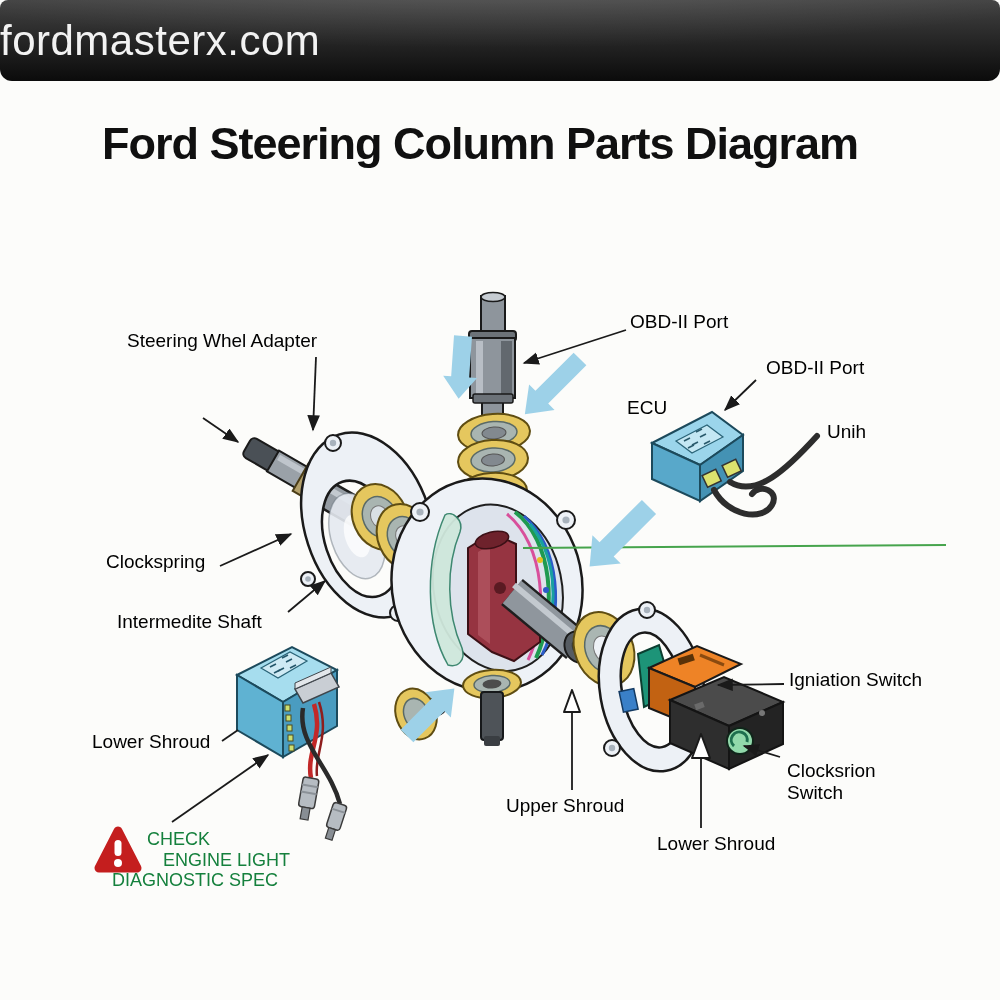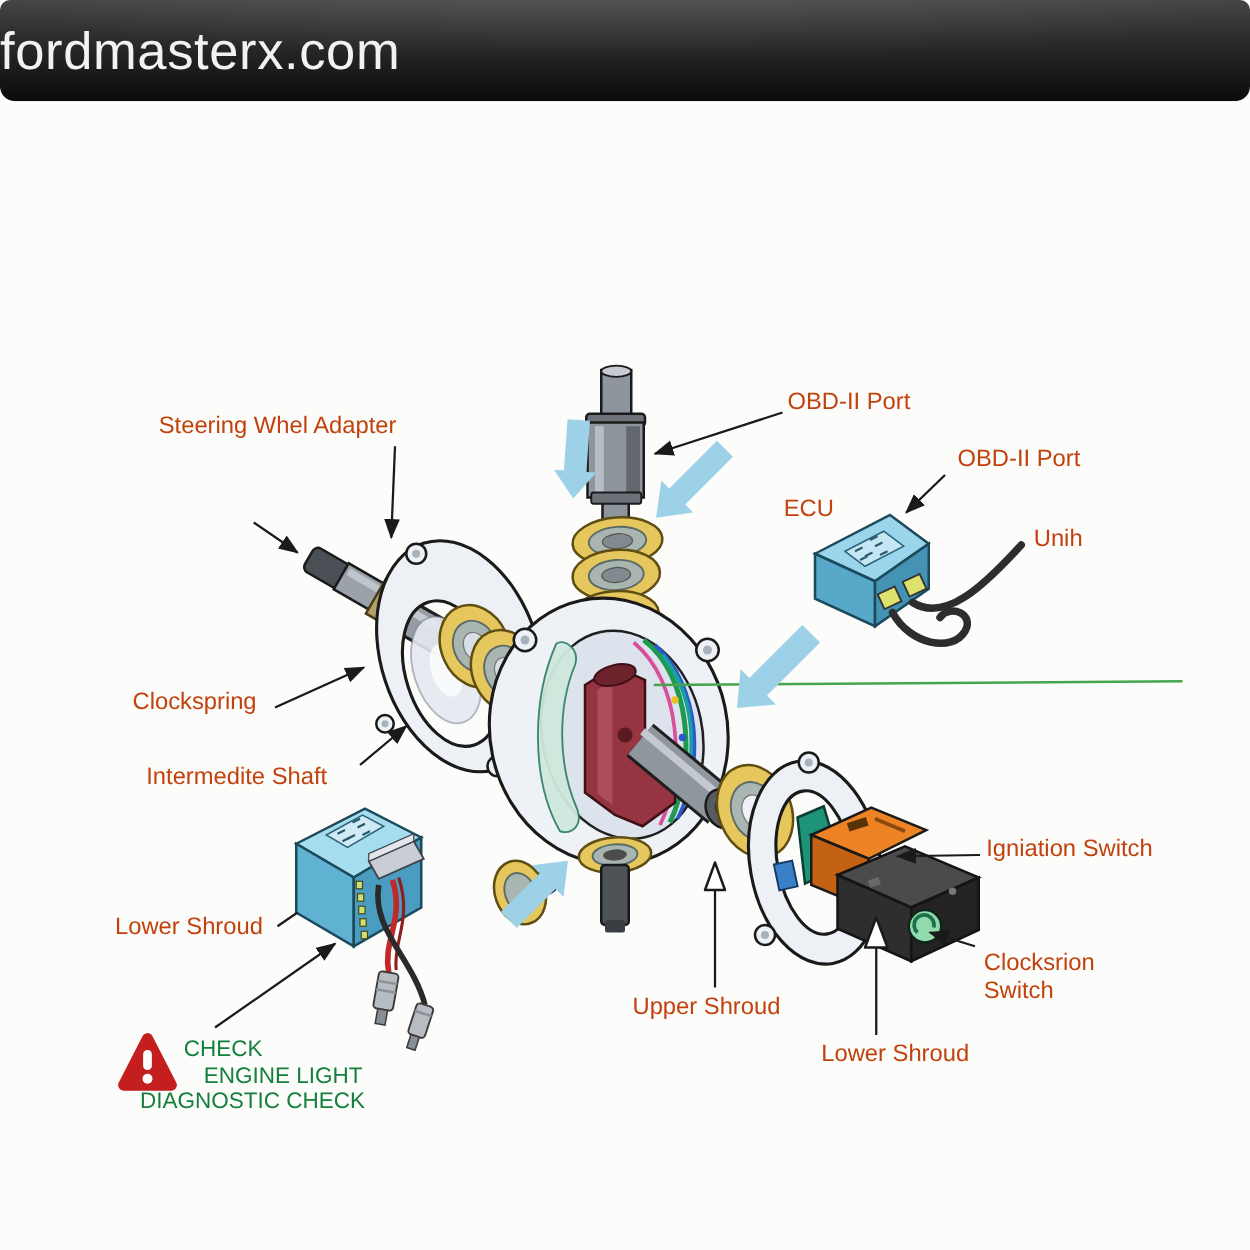--- a/index.html
+++ b/index.html
@@ -7,35 +7,36 @@
         font-family:"Liberation Sans",sans-serif;}
   .header{position:absolute;left:0;top:0;width:1000px;height:81px;
     background:
       radial-gradient(ellipse 120% 200% at 50% -50%, rgba(255,255,255,0.16), rgba(255,255,255,0) 55%),
       linear-gradient(#424242, #232323 55%, #0b0b0b 100%);
     border-radius:8px 8px 12px 12px;
     display:flex;align-items:center;}
   .header-text{font-size:42px;color:#f2f2f2;letter-spacing:0.5px;}
   .page-title{position:absolute;left:75px;top:118px;width:810px;text-align:center;
     font-size:45px;font-weight:700;letter-spacing:-1px;color:#101010;white-space:nowrap;}
-  .lbl{position:absolute;font-size:19px;color:#c2410c;white-space:nowrap;line-height:22px;}
+  .lbl{position:absolute;font-size:19px;color:#000000;white-space:nowrap;line-height:22px;}
   .lbl .indent{display:block;padding-left:9px;}
   .caps{letter-spacing:0.2px;}
   .warn-text{position:absolute;font-size:18px;color:#15803d;white-space:nowrap;line-height:21px;}
   svg{position:absolute;left:0;top:0;}
 </style>
 </head>
 <body>
 
 <div id="page">
 
   <div class="header">
     <span class="header-text">fordmasterx.com</span>
   </div>
 
+  <div class="page-title">Ford Steering Column Parts Diagram</div>
 
   <svg width="1000" height="1000" viewBox="0 0 1000 1000">
     <defs>
       <marker id="ah" markerWidth="10" markerHeight="8" refX="8.2" refY="3.5" orient="auto" markerUnits="strokeWidth">
         <path d="M0,0 L9,3.5 L0,7 Z" fill="#1a1a1a"></path>
       </marker>
     </defs>
 
     <g>
       <g transform="translate(247,446) rotate(30)">
@@ -294,15 +295,15 @@
   <div class="lbl" style="left:787px;top:760px">
     <span>Clocksrion</span>
     <span style="display:block">Switch</span>
   </div>
 
   <div class="lbl" style="left:506px;top:795px">Upper Shroud</div>
   <div class="lbl" style="left:657px;top:833px">Lower Shroud</div>
 
   <div class="warn-text" style="left:147px;top:829px">CHECK</div>
   <div class="warn-text" style="left:163px;top:850px">ENGINE LIGHT</div>
-  <div class="warn-text" style="left:112px;top:870px">DIAGNOSTIC CHECK</div>
+  <div class="warn-text" style="left:112px;top:870px">DIAGNOSTIC SPEC</div>
 
 </div>
 
 </body></html>

